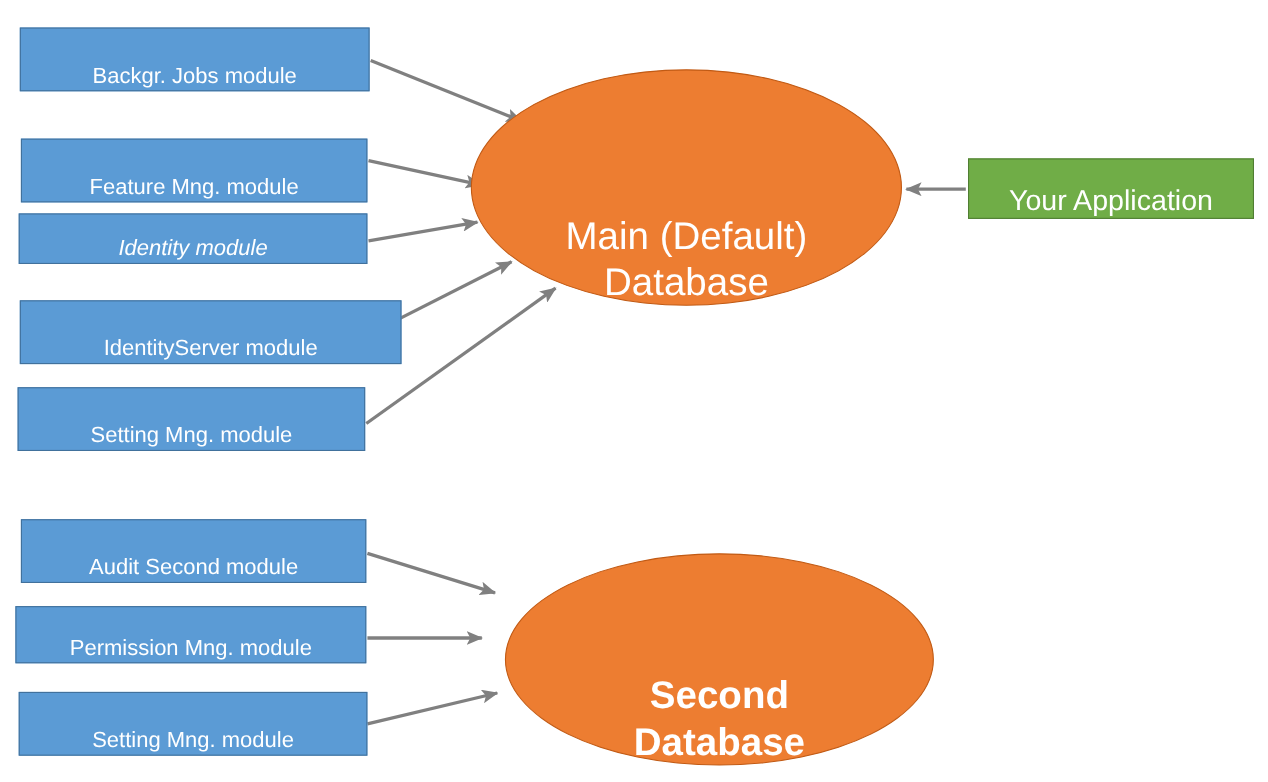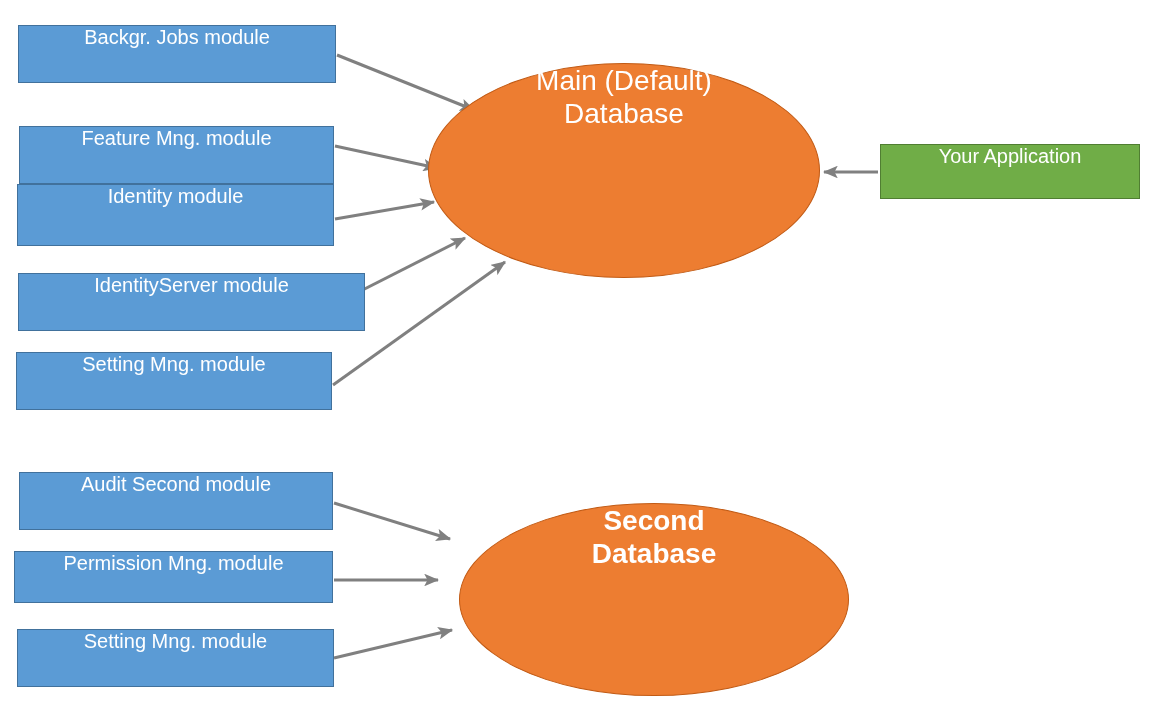--- a/index.html
+++ b/index.html
@@ -22,41 +22,41 @@
     left: 0;
     top: 0;
     width: 1153px;
     height: 711px;
     pointer-events: none;
   }
   .node {
     position: absolute;
     box-sizing: border-box;
     display: flex;
-    align-items: flex-start;
+    align-items: flex-end;
     justify-content: center;
     text-align: center;
     color: #ffffff;
     line-height: 1.18;
   }
   .module-box {
     background: #5B9BD5;
     border: 1.5px solid #41719C;
     font-size: 20px;
   }
   .app-box {
     background: #70AD47;
     border: 1.5px solid #507E32;
-    font-size: 20px;
+    font-size: 26px;
   }
   .db-ellipse {
     background: #ED7D31;
     border: 1.5px solid #C15A14;
     border-radius: 50%;
-    font-size: 28px;
+    font-size: 35px;
     white-space: pre-line;
   }
   .node-label {
     display: block;
     padding: 0 6px;
   }
 </style>
 </head>
 <body>
 
@@ -81,21 +81,21 @@
       </g>
   </svg>
 
   <div id="nodes-layer">
       <div class="node module-box" style="left: 18px; top: 25px; width: 318px; height: 58px;">
         <span class="node-label">Backgr. Jobs module</span>
       </div>
       <div class="node module-box" style="left: 19px; top: 126px; width: 315px; height: 58px;">
         <span class="node-label">Feature Mng. module</span>
       </div>
-      <div class="node module-box" style="left: 17px; top: 184px; width: 317px; height: 62px;">
+      <div class="node module-box" style="left: 17px; top: 194px; width: 317px; height: 46px; font-style: italic;">
         <span class="node-label">Identity module</span>
       </div>
       <div class="node module-box" style="left: 18px; top: 273px; width: 347px; height: 58px;">
         <span class="node-label">IdentityServer module</span>
       </div>
       <div class="node module-box" style="left: 16px; top: 352px; width: 316px; height: 58px;">
         <span class="node-label">Setting Mng. module</span>
       </div>
       <div class="node module-box" style="left: 19px; top: 472px; width: 314px; height: 58px;">
         <span class="node-label">Audit Second module</span>

